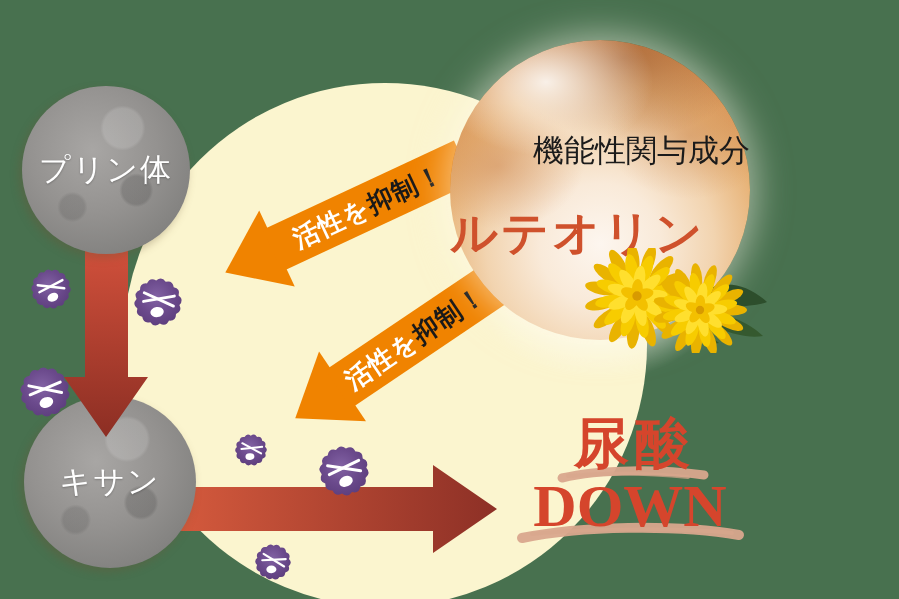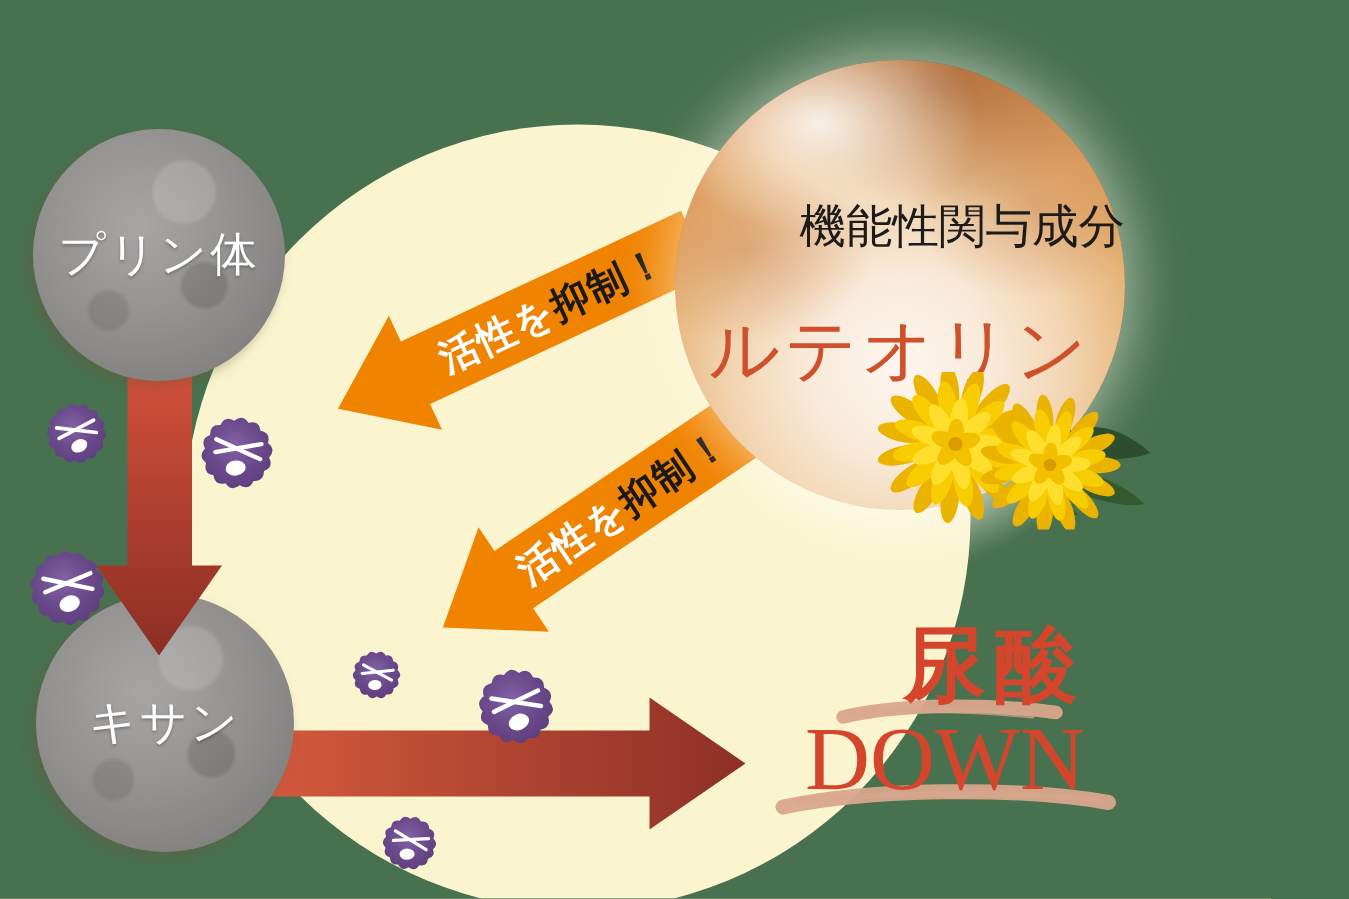--- a/index.html
+++ b/index.html
@@ -46,34 +46,34 @@
   #orb{position:absolute;left:450px;top:40px;width:300px;height:300px;border-radius:50%;z-index:7;
        background:
         radial-gradient(55% 38% at 32% 14%, rgba(255,255,255,.85), rgba(255,255,255,0) 65%),
         radial-gradient(70% 45% at 58% 6%, rgba(150,85,45,.62), rgba(150,85,45,0) 60%),
         radial-gradient(40% 30% at 80% 32%, rgba(190,115,60,.35), rgba(190,115,60,0) 70%),
         radial-gradient(38% 28% at 16% 42%, rgba(200,125,70,.45), rgba(200,125,70,0) 75%),
         radial-gradient(circle at 50% 68%, #fdf6ef 0%, #f9ead9 24%, #f2d4b0 45%, #e7b276 64%, #d89354 80%, #c9803f 94%, #c37a3b 100%);
        box-shadow:0 0 34px 6px rgba(255,252,240,.5);}
   #orb .subtitle{position:absolute;left:0;right:0;top:90px;text-align:right;color:#1b1b1b;
        font-size:31px;letter-spacing:0;}
-  #orb .title{position:absolute;left:0;right:0;top:162px;text-align:center;color:#cf512c;
-       font-family:"Liberation Serif","DejaVu Serif",serif;font-weight:400;font-size:47px;letter-spacing:3px;}
+  #orb .title{position:absolute;left:0;right:0;top:162px;text-align:left;color:#cf512c;
+       font-family:"Liberation Serif","DejaVu Serif",serif;font-weight:700;font-size:47px;letter-spacing:3px;}
 
   
   #flowers{position:absolute;left:575px;top:248px;z-index:8;}
   #enzymes{position:absolute;left:0;top:0;z-index:9;pointer-events:none;}
   #brushes{position:absolute;left:510px;top:460px;z-index:8;}
 
   
-  #result-kanji{position:absolute;left:588px;top:416px;width:150px;text-align:center;z-index:9;
+  #result-kanji{position:absolute;left:560px;top:416px;width:150px;text-align:center;z-index:9;
        color:#d5452c;font-family:"Liberation Serif","DejaVu Serif",serif;font-weight:700;
        font-size:55px;line-height:1;letter-spacing:6px;}
   #result-word{position:absolute;left:520px;top:476px;width:220px;text-align:center;z-index:9;
-       color:#d5452c;font-family:"Liberation Serif","DejaVu Serif",serif;font-weight:400;
+       color:#d5452c;font-family:"Liberation Serif","DejaVu Serif",serif;font-weight:700;
        font-size:60px;line-height:1;}
 </style>
 </head>
 <body>
 
 <div id="canvas">
 
   <div class="halo"></div>
   <div class="orb-glow"></div>
 

